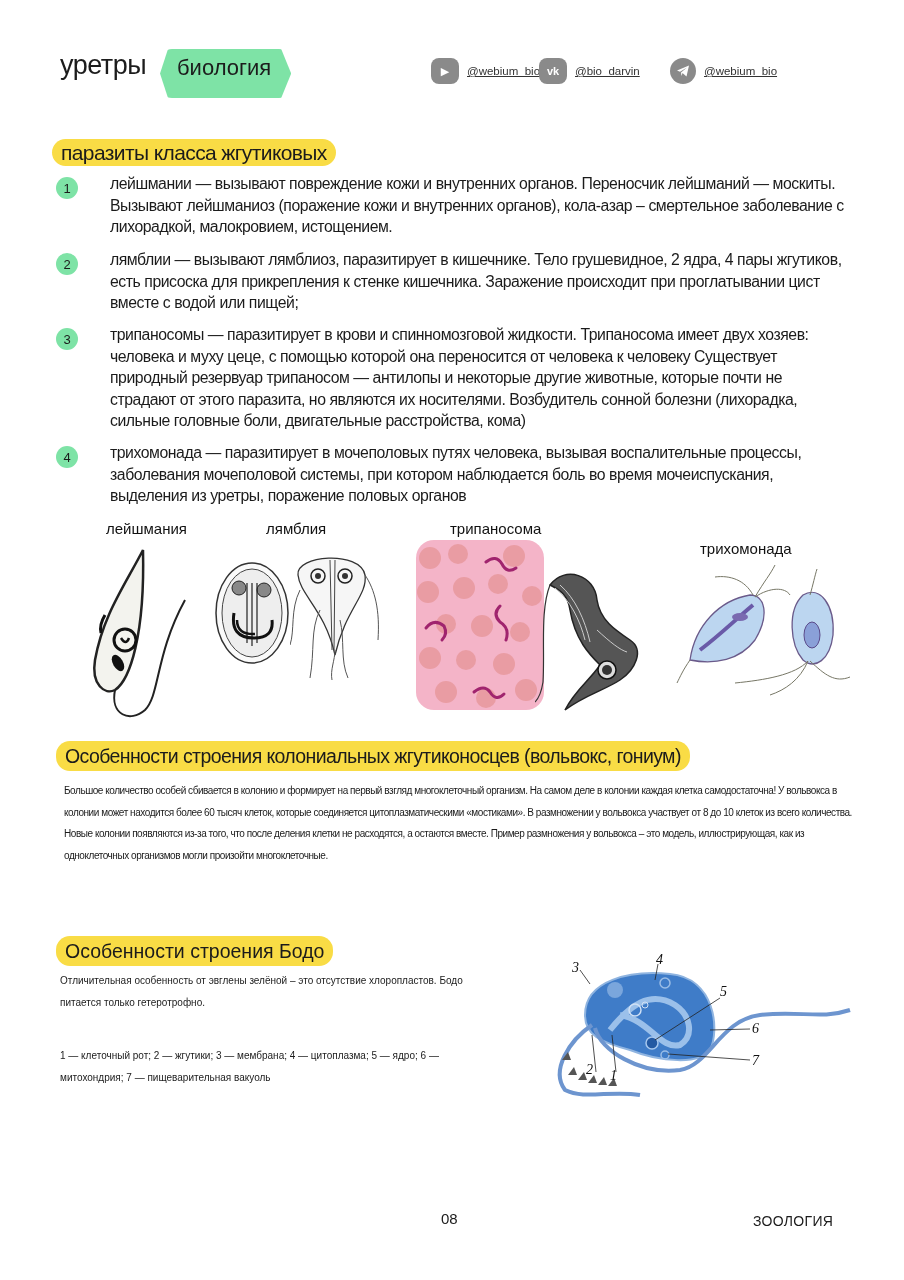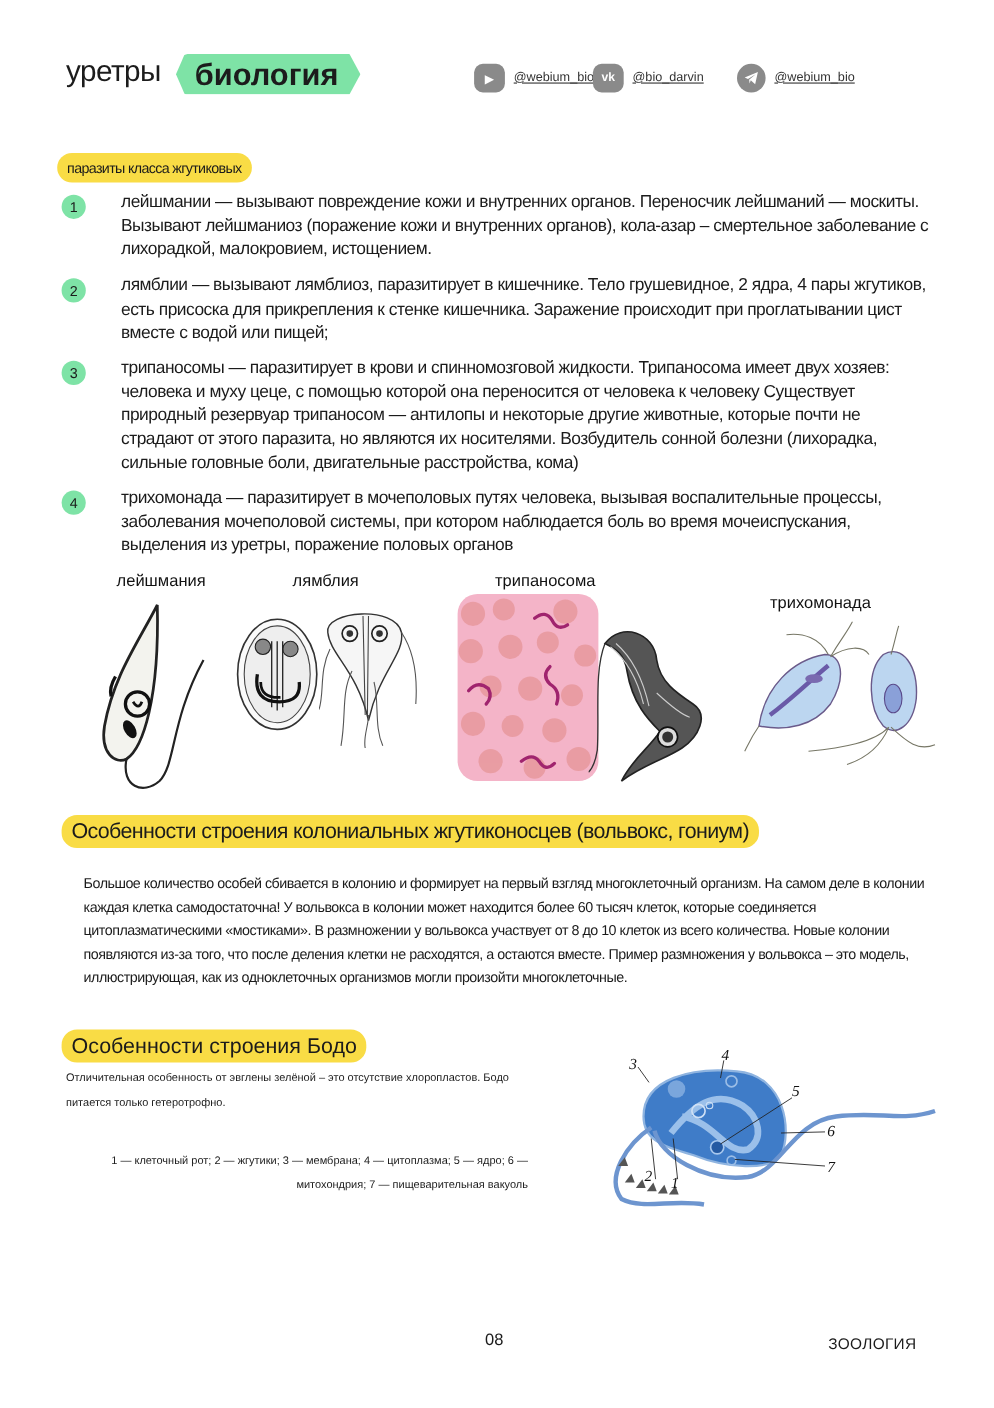--- a/index.html
+++ b/index.html
@@ -2,47 +2,47 @@
 <html><head>
 <meta charset="utf-8">
 <style>
   html, body { margin: 0; padding: 0; background: #ffffff; }
   body { width: 904px; height: 1280px; position: relative; overflow: hidden;
          font-family: "Liberation Sans", "DejaVu Sans", sans-serif; color: #1b1b1b; }
   .abs { position: absolute; }
 
   
   .brand { left: 60px; top: 50px; font-size: 27px; font-weight: 400; letter-spacing: -0.5px; color: #1c1c1c; }
-  .brand-tag { left: 160px; top: 49px; height: 37px; padding: 0 20px 0 17px; background: #7ee3a6;
-               border-radius: 12px; font-size: 28px; line-height: 37px; color: #1c1c1c;
-               clip-path: polygon(8px 0, calc(100% - 10px) 0, 100% 50%, calc(100% - 10px) 100%, 8px 100%, 0 50%); font-weight: bold; }
+  .brand-tag { left: 160px; top: 49px; height: 37px; padding: 0 20px 12px 17px; background: #7ee3a6;
+               border-radius: 12px; font-size: 22px; line-height: 37px; color: #1c1c1c;
+               clip-path: polygon(8px 0, calc(100% - 10px) 0, 100% 50%, calc(100% - 10px) 100%, 8px 100%, 0 50%); }
   .social { top: 58px; display: flex; align-items: center; gap: 8px; font-size: 11.5px; color: #333; }
   .social .ico { width: 28px; height: 26px; background: #8a8a8a; border-radius: 8px; display: flex;
                  align-items: center; justify-content: center; color: #fff; font-size: 11px; font-weight: bold; }
   .social .ico.round { border-radius: 50%; width: 26px; }
   .social a { color: #333; text-decoration: underline; }
 
   
   .hl { background: #f9dc45; border-radius: 14px; padding: 0 9px; display: inline-block; color: #1b1b1b; }
-  .h1 { left: 52px; top: 139px; font-size: 13px; line-height: 27px; letter-spacing: -0.6px; }
+  .h1 { left: 52px; top: 139px; font-size: 21px; line-height: 27px; letter-spacing: -0.6px; }
   .h2 { left: 56px; top: 741px; font-size: 19.5px; line-height: 30px; letter-spacing: -0.6px; }
   .h3 { left: 56px; top: 936px; font-size: 19.5px; line-height: 30px; }
 
   
   .item { left: 56px; width: 790px; display: flex; }
   .badge { width: 22px; height: 22px; border-radius: 50%; background: #7ee3a6; font-size: 13px;
            display: flex; align-items: center; justify-content: center; flex: none; margin-top: 4px; color:#1b1b1b; }
   .item p { margin: 0 0 0 32px; font-size: 15.8px; line-height: 21.5px; letter-spacing: -0.45px; }
   .i1 { top: 173px; } .i2 { top: 249px; } .i3 { top: 324px; } .i4 { top: 442px; }
 
   
   .cap { font-size: 15px; color: #111; top: 520px; }
   .illus { position: absolute; }
 
-  .para { left: 60px; width: 790px; font-size: 13px; line-height: 21.5px; letter-spacing: -0.45px; margin: 16px; }
+  .para { left: 60px; width: 790px; font-size: 10px; line-height: 21.5px; letter-spacing: -0.45px; margin: 4px; }
   .bodo-p { left: 60px; width: 440px; font-size: 10px; line-height: 21.5px; margin: 0; }
 
   .footer-page { left: 441px; top: 1210px; font-size: 15px; }
   .footer-sect { left: 753px; top: 1213px; font-size: 14px; font-weight: normal; letter-spacing: 0.3px; }
 </style>
 </head>
 <body>
 
 <div class="abs brand">уретры</div>
 <div class="abs brand-tag">биология</div>
@@ -168,21 +168,21 @@
 
 <div class="abs h2">
   <span class="hl">Особенности строения колониальных жгутиконосцев (вольвокс, гониум)</span>
 </div>
 <p class="abs para" style="top:776px;">Большое количество особей сбивается в колонию и формирует на первый взгляд многоклеточный организм. На самом деле в колонии каждая клетка самодостаточна! У вольвокса в колонии может находится более 60 тысяч клеток, которые соединяется цитоплазматическими «мостиками». В размножении у вольвокса участвует от 8 до 10 клеток из всего количества. Новые колонии появляются из-за того, что после деления клетки не расходятся, а остаются вместе. Пример размножения у вольвокса – это модель, иллюстрирующая, как из одноклеточных организмов могли произойти многоклеточные.</p>
 
 <div class="abs h3">
   <span class="hl">Особенности строения Бодо</span>
 </div>
 <p class="abs bodo-p" style="top:970px;">Отличительная особенность от эвглены зелёной – это отсутствие хлоропластов. Бодо питается только гетеротрофно.</p>
-<p class="abs bodo-p" style="top:1045px;width:420px;text-align:right;">1 — клеточный рот; 2 — жгутики; 3 — мембрана; 4 — цитоплазма; 5 — ядро; 6 — митохондрия; 7 — пищеварительная вакуоль</p>
+<p class="abs bodo-p" style="top:1045px;width:420px;">1 — клеточный рот; 2 — жгутики; 3 — мембрана; 4 — цитоплазма; 5 — ядро; 6 — митохондрия; 7 — пищеварительная вакуоль</p>
 
 <svg class="illus" style="left:540px;top:950px;" width="320" height="150" viewBox="0 0 320 150">
   <path d="M45 65 C45 30 90 20 130 24 C175 28 180 80 170 100 C160 115 120 112 90 100 C60 92 45 85 45 65 Z" fill="#3f7cc8" stroke="#8fb4e0" stroke-width="2"></path>
   <path d="M70 80 C90 55 110 40 135 55 C150 65 155 85 140 95 C120 100 110 70 80 65" stroke="#9bc0ea" stroke-width="6" fill="none"></path>
   <circle cx="75" cy="40" r="8" fill="#7aa6dc"></circle>
   <circle cx="95" cy="60" r="6" fill="none" stroke="#cfe0f5" stroke-width="1.5"></circle>
   <circle cx="105" cy="55" r="3" fill="none" stroke="#cfe0f5" stroke-width="1"></circle>
   <circle cx="125" cy="33" r="5" fill="none" stroke="#9bbde6" stroke-width="1.5"></circle>
   <circle cx="112" cy="93" r="6" fill="#245aa3" stroke="#a8c8ee" stroke-width="1.5"></circle>
   <circle cx="125" cy="105" r="4" fill="none" stroke="#9bbde6" stroke-width="1.5"></circle>

